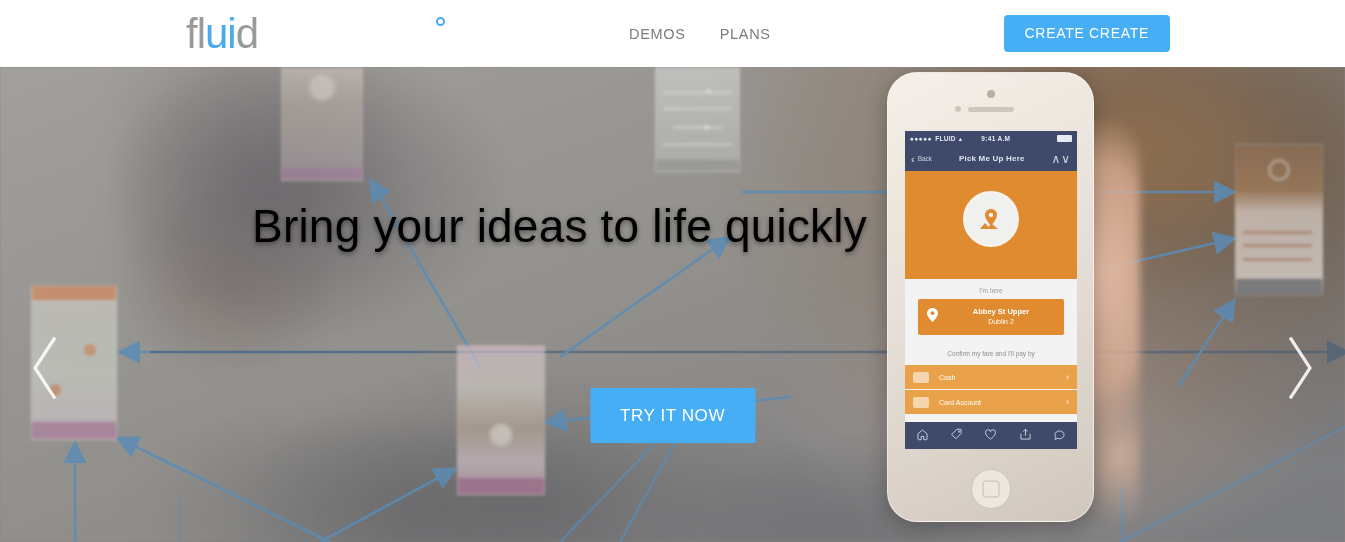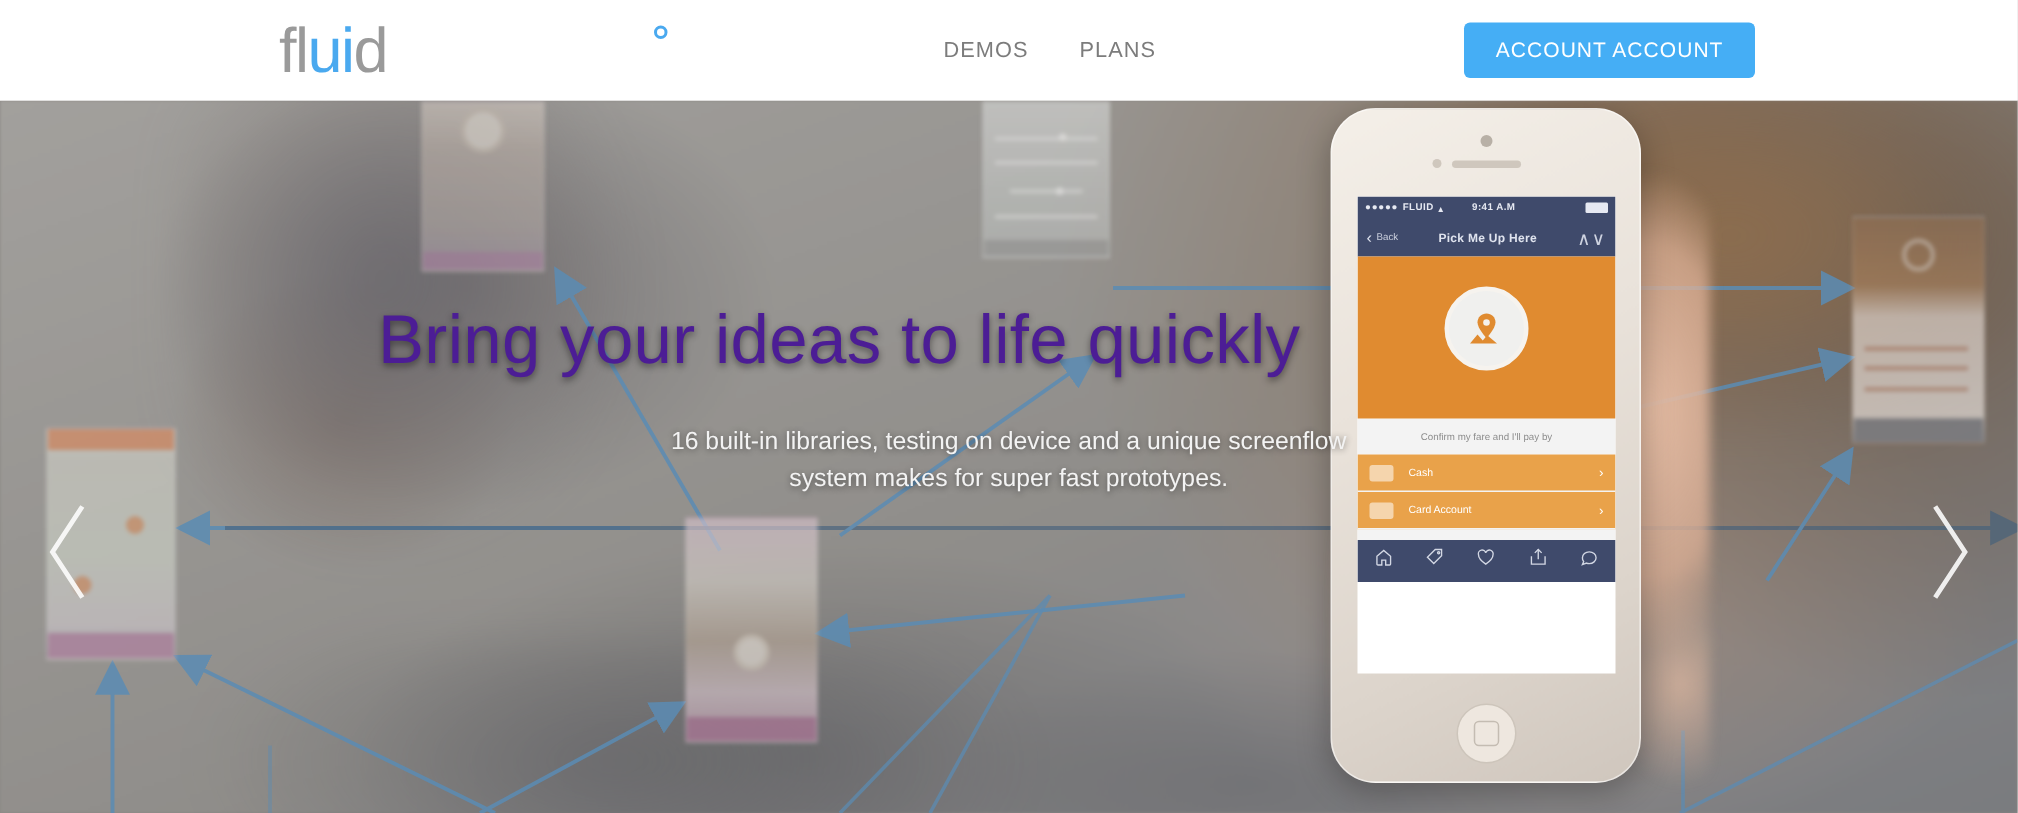--- a/index.html
+++ b/index.html
@@ -263,21 +263,21 @@
              justify-content:space-around; color:#dfe3ee; }
   .st-tabs svg { opacity:.92; }
 
   
   .hero-copy { position: absolute; left:0; top:0; width:1345px; height:475px; z-index: 20; }
   .hero-title {
     position:absolute; left:0; top:132px; width:1119px;
     text-align:center;
     font-size: 46px;
     font-weight: 400;
-    color: #4c1d95;
+    color: #000000;
     letter-spacing: 0.2px;
     text-shadow: 0 2px 5px rgba(0,0,0,0.45);
     white-space: nowrap;
   }
   .hero-sub {
     position:absolute; left: 50%; top: 215px; transform: translateX(-50%);
     width: 470px;
     text-align:center;
     font-size: 16.5px;
     line-height: 25px;
@@ -333,21 +333,21 @@
     <span class="lg-gray">fl</span><span class="lg-blue">ui</span><span class="lg-gray">d</span>
     <span class="logo-dot"></span>
   </div>
 
   <nav class="nav">
     <a class="nav-link" href="#">DEMOS</a>
     <a class="nav-link" href="#">PLANS</a>
   </nav>
 
   <div class="header-actions">
-    <button class="btn-create">ACCOUNT ACCOUNT</button>
+    <button class="btn-create">CREATE CREATE</button>
   </div>
 </div>
 
 <div class="hero">
 
   <div class="bg-photo"></div>
   <div class="silhouette"></div>
   <div class="warm-blur"></div>
   <div class="desk-blur"></div>
   <div class="bg-tint"></div>
@@ -462,20 +462,35 @@
         <div class="st-hero">
           <div class="badge">
             <svg width="30" height="30" viewBox="0 0 30 30" aria-hidden="true">
               <path d="M15 5c-3.3 0-6 2.6-6 5.9 0 4.3 6 10.6 6 10.6s6-6.3 6-10.6C21 7.6 18.3 5 15 5z" fill="#e08b30"></path>
               <circle cx="15" cy="11" r="2.2" fill="#f5f2ec"></circle>
               <path d="M4 25l5-6 3.5 4 3-3.5L22 25z" fill="#e08b30"></path>
             </svg>
           </div>
         </div>
 
+        <div class="st-white">
+          <div class="lbl">I'm here</div>
+          <div class="st-addr">
+            <span class="pin">
+              <svg width="11" height="14" viewBox="0 0 11 14" aria-hidden="true">
+                <path d="M5.5 0C2.5 0 0 2.4 0 5.3 0 9.3 5.5 14 5.5 14S11 9.3 11 5.3C11 2.4 8.5 0 5.5 0z" fill="#ffffff"></path>
+                <circle cx="5.5" cy="5.2" r="1.9" fill="#e08b30"></circle>
+              </svg>
+            </span>
+            <span class="txt">
+              <b>Abbey St Upper</b>
+              <span>Dublin 2</span>
+            </span>
+          </div>
+        </div>
 
         <div class="st-conf">Confirm my fare and I'll pay by</div>
 
         <div class="st-row">
           <span class="ic"></span>
           <span class="nm">Cash</span>
           <span class="ch">›</span>
         </div>
         <div class="st-row">
           <span class="ic"></span>
@@ -515,22 +530,22 @@
           </span>
         </div>
 
       </div>
       <div class="home"></div>
     </div>
   </div>
 
   <div class="hero-copy">
     <h1 class="hero-title">Bring your ideas to life quickly</h1>
-    <p class="hero-sub">16 built-in libraries, testing on device and a unique screenflow system makes for super fast prototypes.</p>
     <div class="hero-btns">
+      <button class="btn-try">TRY IT NOW</button>
     </div>
   </div>
 
   <div class="car-arrow car-prev">
     <svg width="40" height="70" viewBox="0 0 40 70" aria-hidden="true">
       <polyline points="28,6 9,35 28,64" fill="none" stroke="#ffffff" stroke-width="3.2" stroke-linecap="square"></polyline>
     </svg>
   </div>
   <div class="car-arrow car-next">
     <svg width="40" height="70" viewBox="0 0 40 70" aria-hidden="true">

